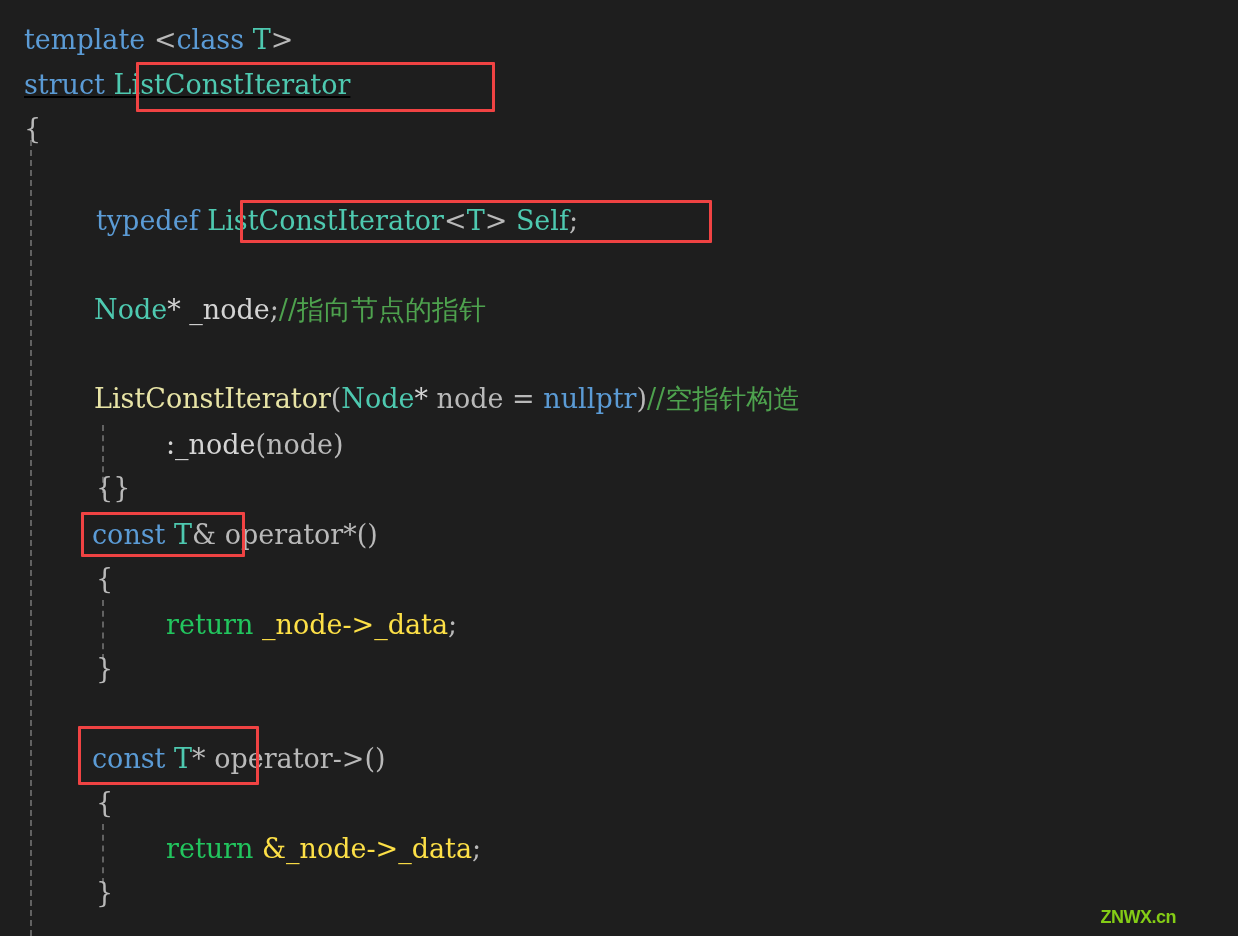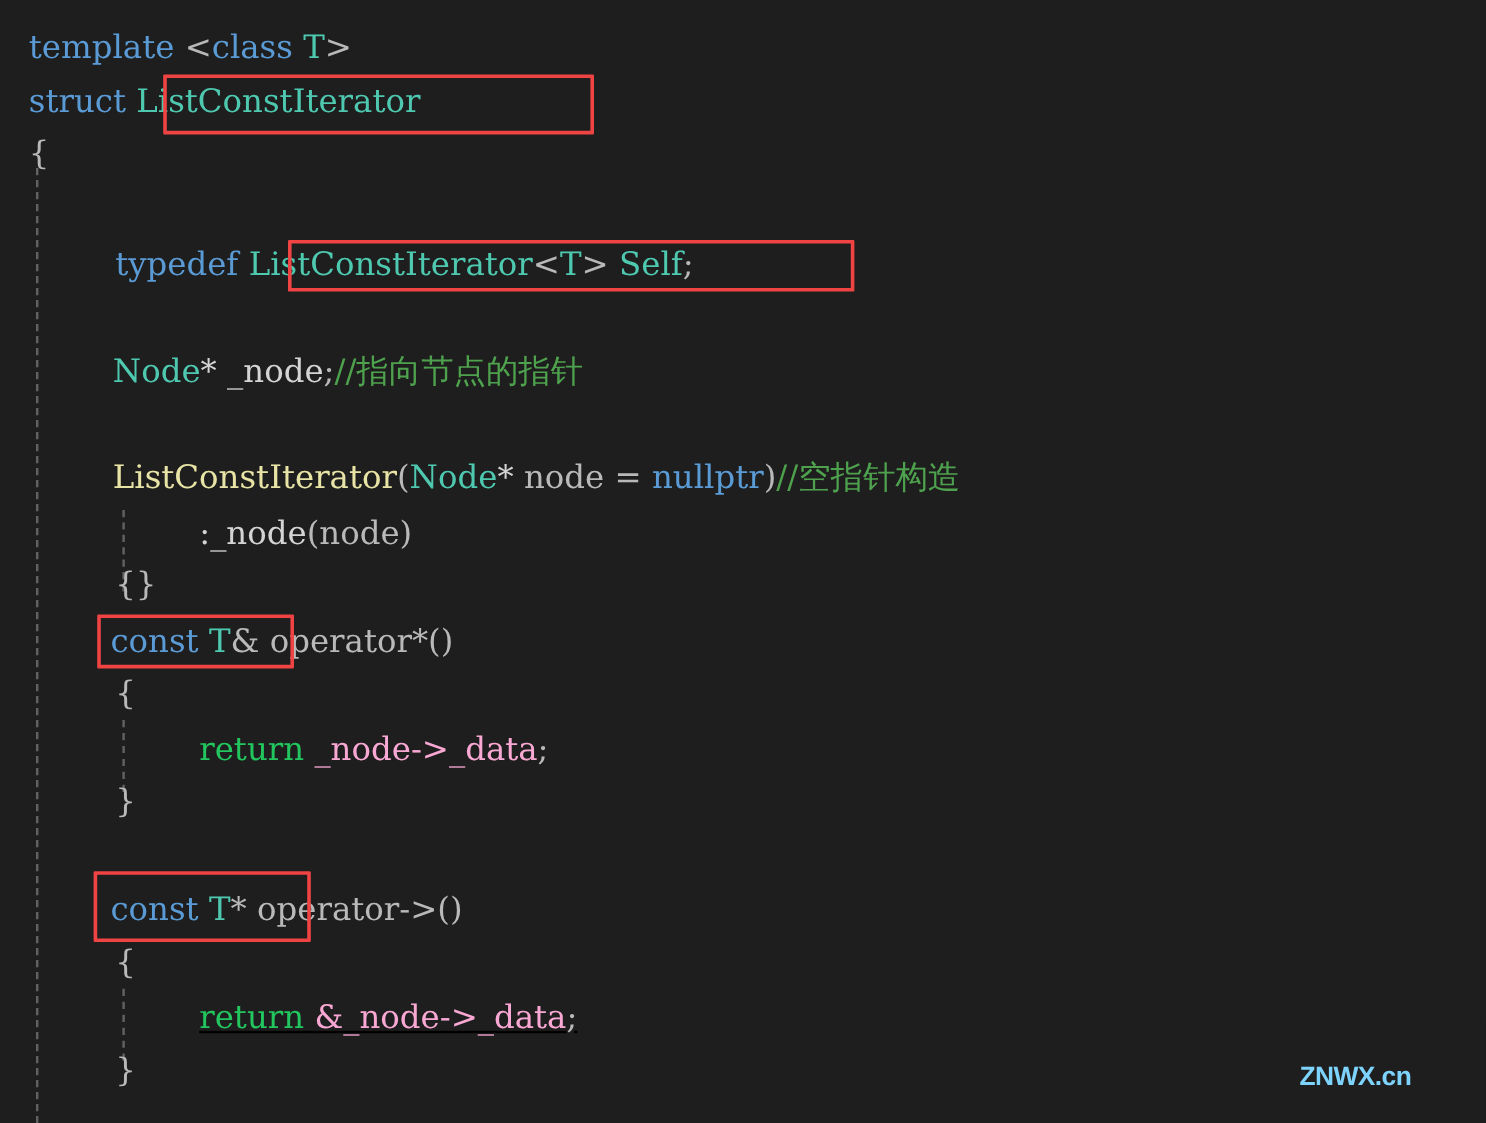--- a/index.html
+++ b/index.html
@@ -19,57 +19,57 @@
     font-size:27px;line-height:44px;height:44px;
     letter-spacing:0px;
     font-family:"DejaVu Serif","Liberation Serif",serif;
   }
   
   .kw {color:#5b9bd5;}
   .typ{color:#4ec9b0;}
   .cmt{color:#4ea24e;}
   .ret{color:#22c55e;}
   .fn {color:#e8e4a6;}
-  .id {color:#f9a8d4;}
+  .id {color:#fde047;}
   .pl {color:#d4d4d4;}
   .dim{color:#b9b9b9;}
   .box{
     position:absolute;border:3px solid #f04343;
     box-sizing:border-box;border-radius:1px;
     pointer-events:none;
   }
   #wm{
     position:absolute;right:8px;bottom:4px;
     height:40px;width:230px;
   }
   #wm .csdn{
     position:absolute;right:0;bottom:6px;
     font-family:"Liberation Sans","DejaVu Sans",sans-serif;
     font-size:19px;color:#a8a8a8;white-space:nowrap;opacity:.92;
   }
   #wm .znwx{
-    position:absolute;right:54px;bottom:22px;
+    position:absolute;right:54px;bottom:4px;
     font-family:"Liberation Sans","DejaVu Sans",sans-serif;
-    font-size:22px;font-weight:bold;color:#7dd3fc;white-space:nowrap;
+    font-size:18px;font-weight:bold;color:#84cc16;white-space:nowrap;
     letter-spacing:-0.5px;
   }
 </style>
 </head>
 <body>
 
 <div id="code">
 
   <div class="guide" style="left:30px;top:140px;height:796px;"></div>
   <div class="guide" style="left:102px;top:425px;height:68px;"></div>
   <div class="guide" style="left:102px;top:600px;height:60px;"></div>
   <div class="guide" style="left:102px;top:824px;height:60px;"></div>
 
   <div class="ln" style="top:18px;left:24px;"><span class="kw">template</span><span class="pl"> </span><span class="dim">&lt;</span><span class="kw">class</span><span class="pl"> </span><span class="typ">T</span><span class="dim">&gt;</span></div>
 
-  <div class="ln" style="top:63px;left:24px;"><span class="kw">struct</span><span class="pl"> </span><span class="typ">ListConstIterator</span></div>
+  <div class="ln" style="top:63px;left:24px;text-decoration:underline;"><span class="kw">struct</span><span class="pl"> </span><span class="typ">ListConstIterator</span></div>
 
   <div class="ln" style="top:107px;left:24px;"><span class="dim">{</span></div>
 
 
   <div class="ln" style="top:199px;left:96px;"><span class="kw">typedef</span><span class="pl"> </span><span class="typ">ListConstIterator</span><span class="dim">&lt;</span><span class="typ">T</span><span class="dim">&gt;</span><span class="pl"> </span><span class="typ">Self</span><span class="dim">;</span></div>
 
   <div class="ln" style="top:288px;left:94px;"><span class="typ">Node</span><span class="pl">*</span><span class="pl"> </span><span class="pl">_node</span><span class="dim">;</span><span class="cmt">//指向节点的指针</span></div>
 
   <div class="ln" style="top:377px;left:94px;"><span class="fn">ListConstIterator</span><span class="dim">(</span><span class="typ">Node</span><span class="pl">*</span><span class="pl"> </span><span class="dim">node</span><span class="pl"> </span><span class="dim">=</span><span class="pl"> </span><span class="kw">nullptr</span><span class="dim">)</span><span class="cmt">//空指针构造</span></div>
 
@@ -82,21 +82,21 @@
   <div class="ln" style="top:557px;left:96px;"><span class="dim">{</span></div>
 
   <div class="ln" style="top:603px;left:166px;"><span class="ret">return</span><span class="pl"> </span><span class="id">_node-&gt;_data</span><span class="dim">;</span></div>
 
   <div class="ln" style="top:647px;left:96px;"><span class="dim">}</span></div>
 
   <div class="ln" style="top:737px;left:92px;"><span class="kw">const</span><span class="pl"> </span><span class="typ">T</span><span class="dim">*</span><span class="pl"> </span><span class="dim">operator-&gt;()</span></div>
 
   <div class="ln" style="top:781px;left:96px;"><span class="dim">{</span></div>
 
-  <div class="ln" style="top:827px;left:166px;text-decoration:underline;"><span class="ret">return</span><span class="pl"> </span><span class="id">&amp;_node-&gt;_data</span><span class="dim">;</span></div>
+  <div class="ln" style="top:827px;left:166px;"><span class="ret">return</span><span class="pl"> </span><span class="id">&amp;_node-&gt;_data</span><span class="dim">;</span></div>
 
   <div class="ln" style="top:871px;left:96px;"><span class="dim">}</span></div>
 
   <div class="box" style="left:136px;top:62px;width:359px;height:50px;"></div>
   <div class="box" style="left:240px;top:200px;width:472px;height:43px;"></div>
   <div class="box" style="left:81px;top:512px;width:164px;height:45px;"></div>
   <div class="box" style="left:78px;top:726px;width:181px;height:59px;"></div>
 
   <div id="wm">
     <span class="znwx">ZNWX.cn</span>

